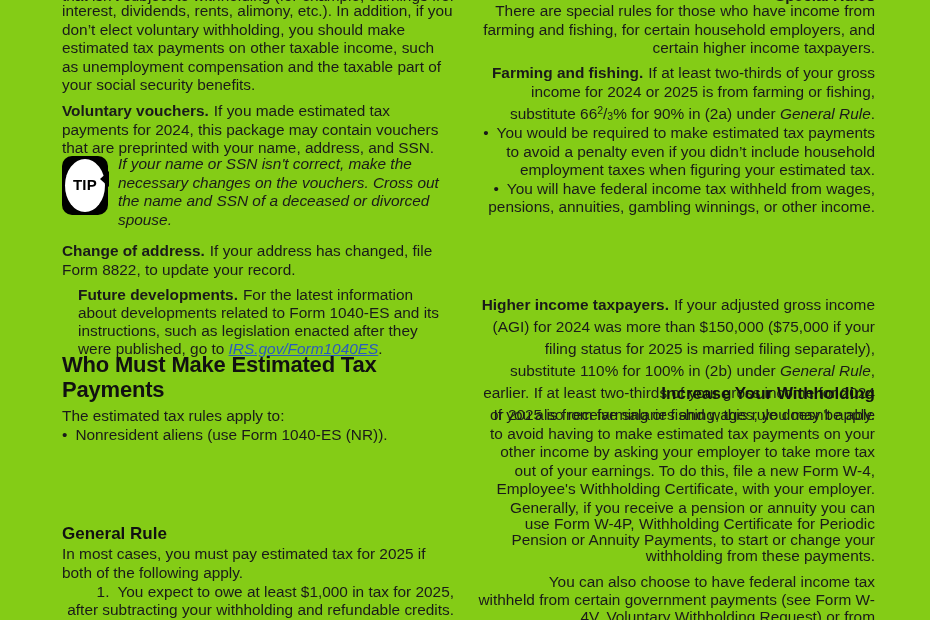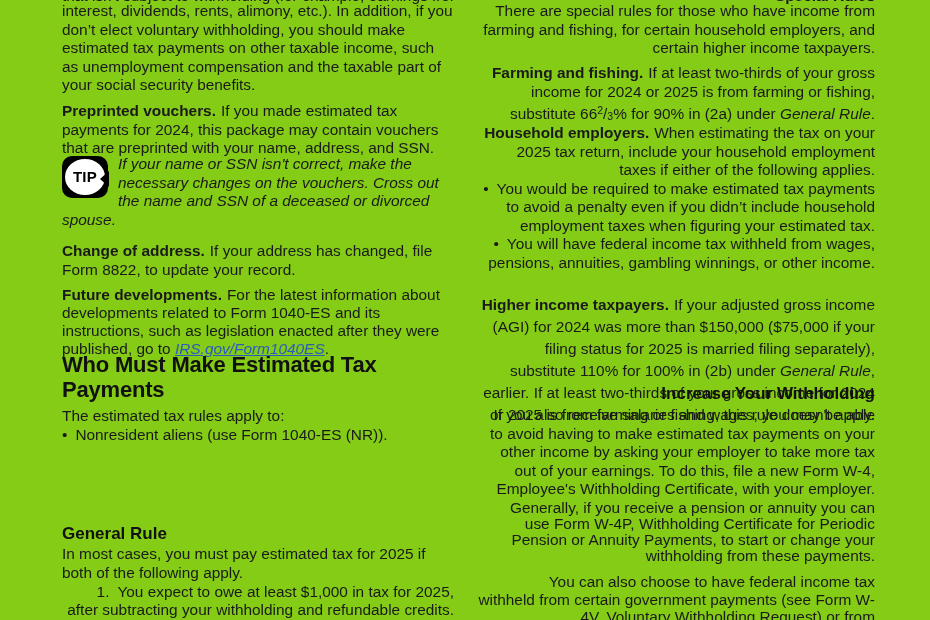--- a/index.html
+++ b/index.html
@@ -18,21 +18,21 @@
   
   .clip{top:0;height:5px;overflow:hidden;}
   .clip .inner{display:block;margin-top:-13px;white-space:nowrap;}
   .clip-bold .inner{font-weight:700;}
 
   
   .l-p1{top:2px;}
   .l-p2{top:102px;}
   .l-tip{top:155px;}
   .l-change{top:242px;}
-  .l-future{top:286px;line-height:18px;}
+  .l-future{top:286px;line-height:18px;margin-left:16px;}
   .l-h1{top:353px;}
   .l-list{top:407px;}
   .l-h2{top:524px;}
   .l-gen{top:545px;}
   .l-item{top:583px;line-height:18px;text-align:right;}
 
   
   .r-p1{top:2px;}
   .r-farm{top:64px;}
   .r-house{top:124px;}
@@ -49,21 +49,21 @@
   .italic{font-style:italic;}
   .bm{margin-right:8px;}
   .num{margin-right:8px;}
   .indent{text-indent:21px;}
   a.doclink{color:#2a5bbf;font-style:italic;text-decoration:underline;cursor:pointer;}
   .sup{font-size:10.5px;vertical-align:5px;}
   .sub{font-size:10.5px;vertical-align:-1px;}
 
   
   .tipicon{
-    float:left;width:46px;height:42px;background:#000;border-radius:10px;
+    float:left;width:46px;height:59px;background:#000;border-radius:10px;
     position:relative;margin:1px 10px 8px 0;
   }
   .tipicon .circ{
     position:absolute;left:3px;top:3px;right:3px;bottom:3px;background:#fff;border-radius:50%;
     display:flex;align-items:center;justify-content:center;
     font-weight:700;font-size:15px;letter-spacing:0.3px;color:#000;
   }
   .tipicon .tail{
     position:absolute;right:-1px;top:15px;width:0;height:0;
     border-top:8px solid transparent;border-bottom:8px solid transparent;border-right:9px solid #000;
@@ -79,21 +79,21 @@
 
     <div class="block clip">
       <span class="inner">that isn't subject to withholding (for example, earnings from self-employment,</span>
     </div>
 
     <p class="block l-p1">
       <span>interest, dividends, rents, alimony, etc.). In addition, if you don’t elect voluntary withholding, you should make estimated tax payments on other taxable income, such as unemployment compensation and the taxable part of your social security benefits.</span>
     </p>
 
     <p class="block l-p2">
-      <span class="lead">Preprinted vouchers.</span><span>If you made estimated tax payments for 2024, this package may contain vouchers that are preprinted with your name, address, and SSN.</span>
+      <span class="lead">Voluntary vouchers.</span><span>If you made estimated tax payments for 2024, this package may contain vouchers that are preprinted with your name, address, and SSN.</span>
     </p>
 
     <div class="block l-tip">
       <span class="tipicon">
         <span class="circ">TIP</span>
         <span class="tail"></span>
       </span>
       <p class="tip-text">If your name or SSN isn't correct, make the necessary changes on the vouchers. Cross out the name and SSN of a deceased or divorced spouse.</p>
     </div>
 
@@ -127,23 +127,20 @@
       <span class="inner">Special Rules</span>
     </div>
 
     <p class="block r-p1">There are special rules for those who have income from farming and fishing, for certain household employers, and certain higher income taxpayers.</p>
 
     <p class="block r-farm">
       <span class="lead">Farming and fishing.</span><span>If at least two-thirds of your gross income for 2024 or 2025 is from farming or fishing, substitute 66</span><span class="sup">2</span><span>/</span><span class="sub">3</span><span>% for 90% in (2a) under </span><span class="italic">General Rule</span><span>.</span>
     </p>
 
     <div class="block r-house">
-      <p>
-        <span class="lead">Household employers.</span><span>When estimating the tax on your 2025 tax return, include your household employment taxes if either of the following applies.</span>
-      </p>
       <p><span class="bm">•</span><span>You would be required to make estimated tax payments to avoid a penalty even if you didn’t include household employment taxes when figuring your estimated tax.</span></p>
       <p><span class="bm">•</span><span>You will have federal income tax withheld from wages, pensions, annuities, gambling winnings, or other income.</span></p>
     </div>
 
     <p class="block r-higher">
       <span class="lead">Higher income taxpayers.</span><span>If your adjusted gross income (AGI) for 2024 was more than $150,000 ($75,000 if your filing status for 2025 is married filing separately), substitute 110% for 100% in (2b) under </span><span class="italic">General Rule</span><span>, earlier. If at least two-thirds of your gross income for 2024 or 2025 is from farming or fishing, this rule doesn't apply.</span>
     </p>
 
     <h2 class="block r-h2">Increase Your Withholding</h2>
 

